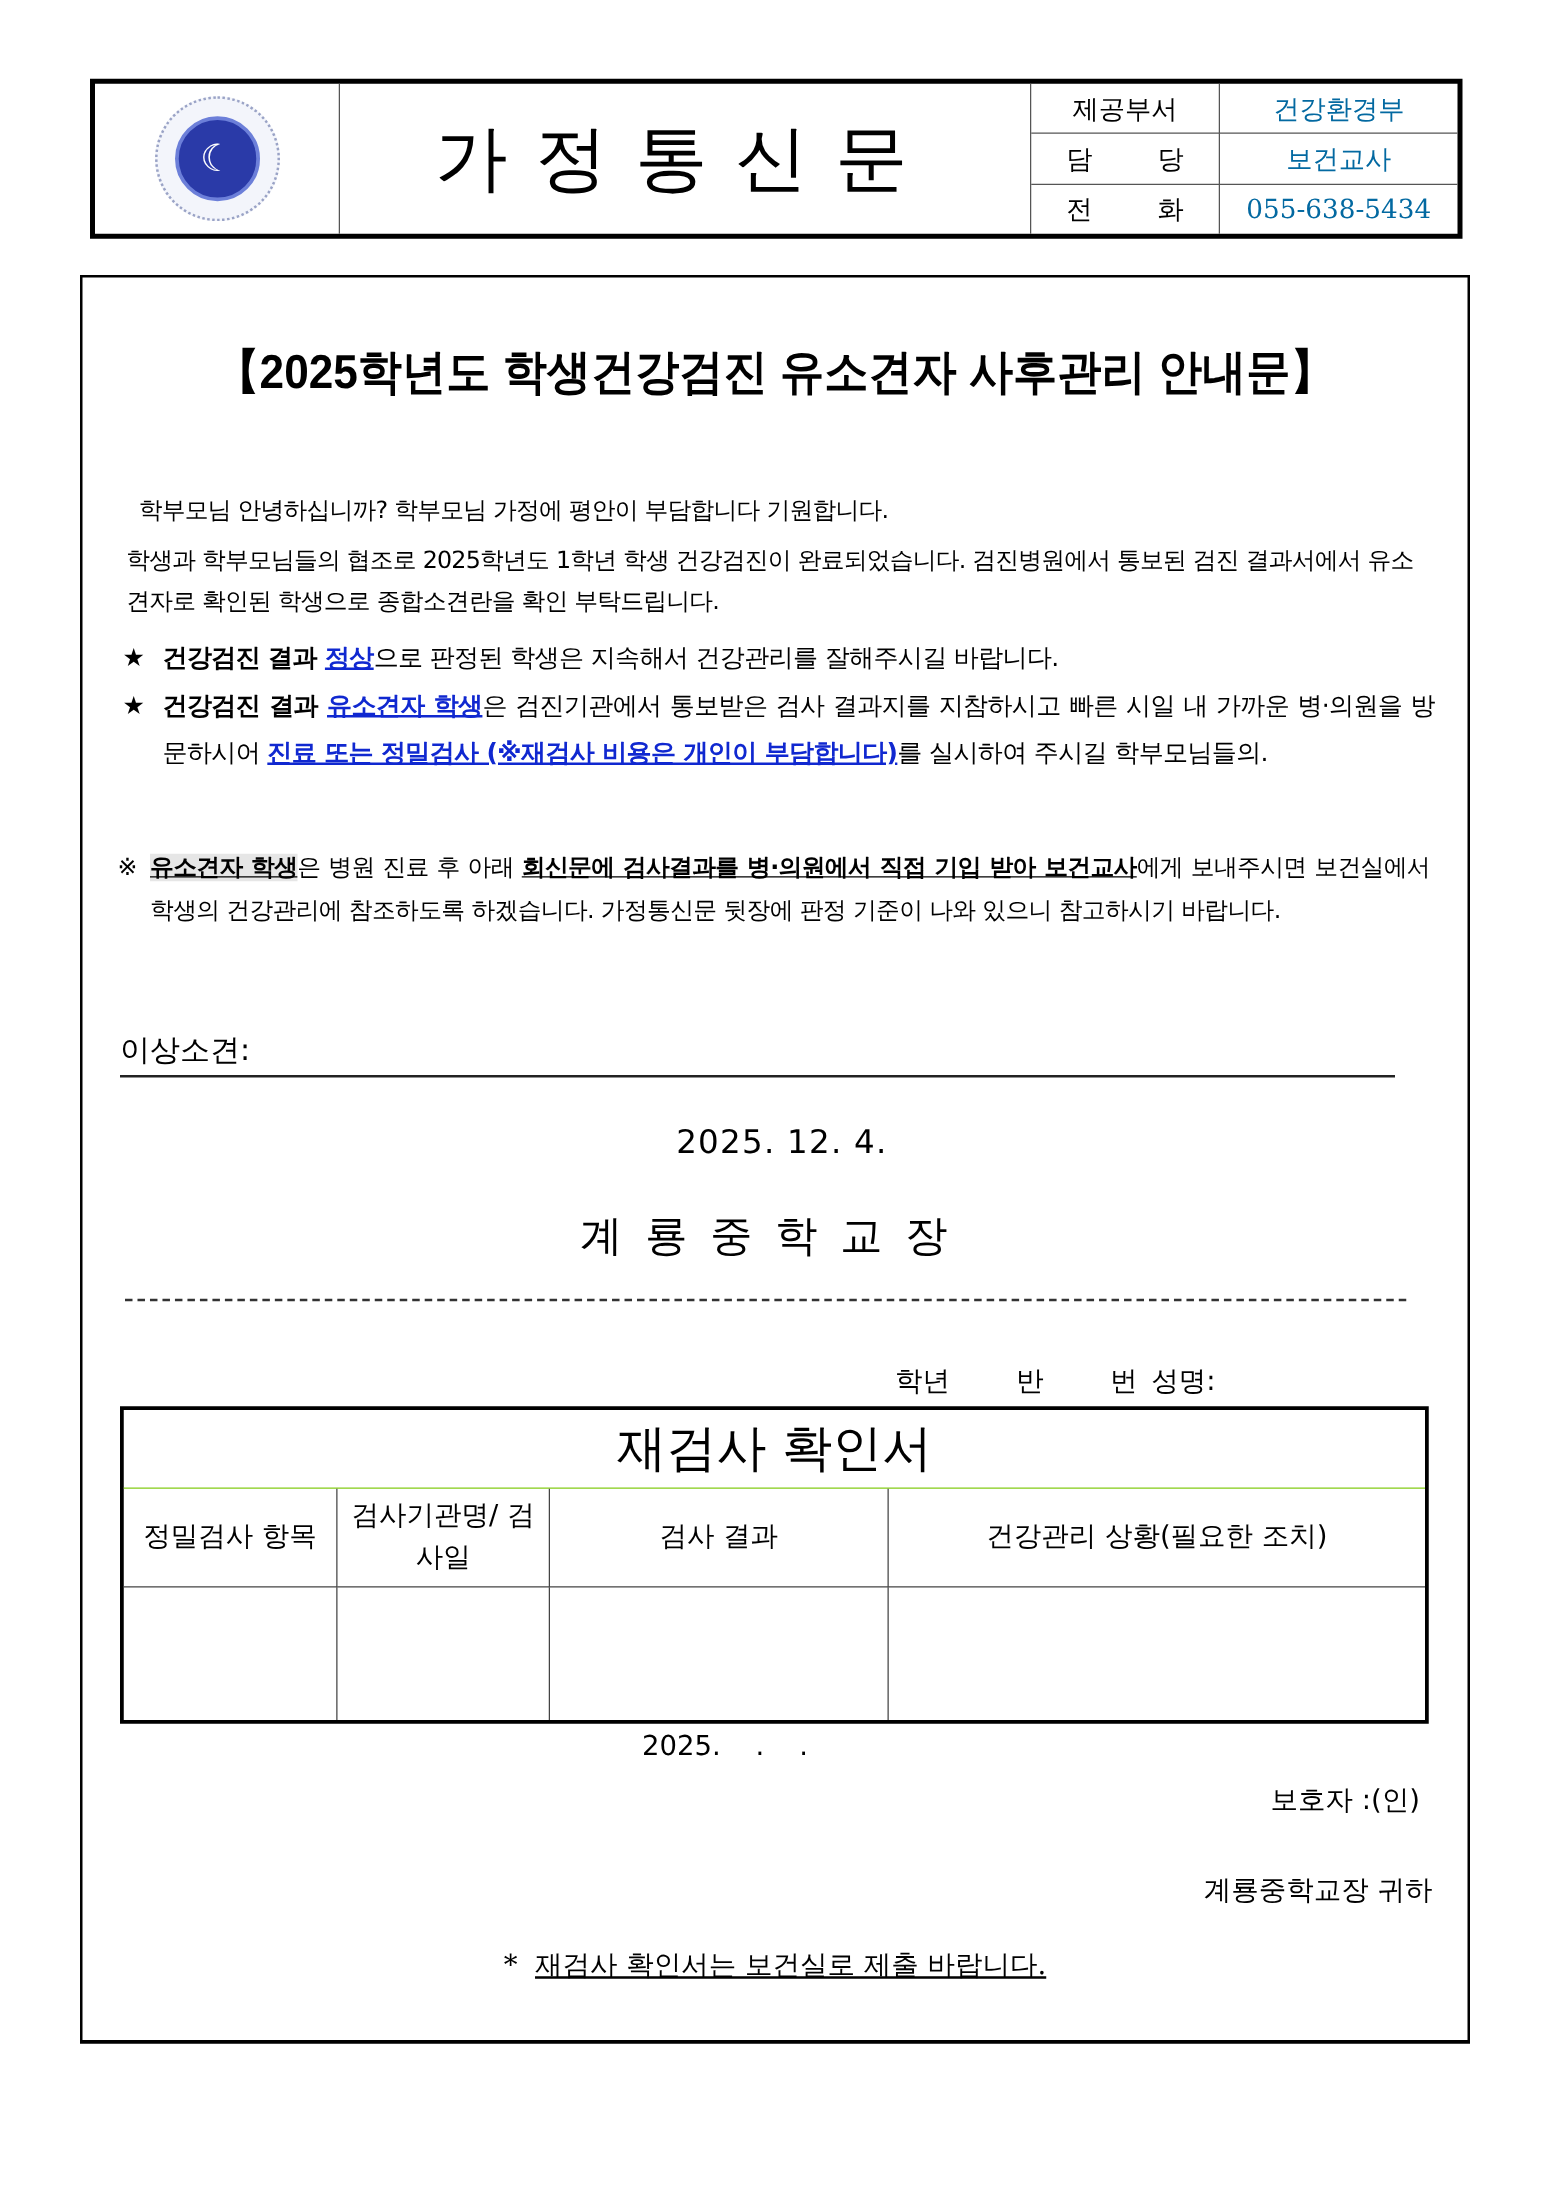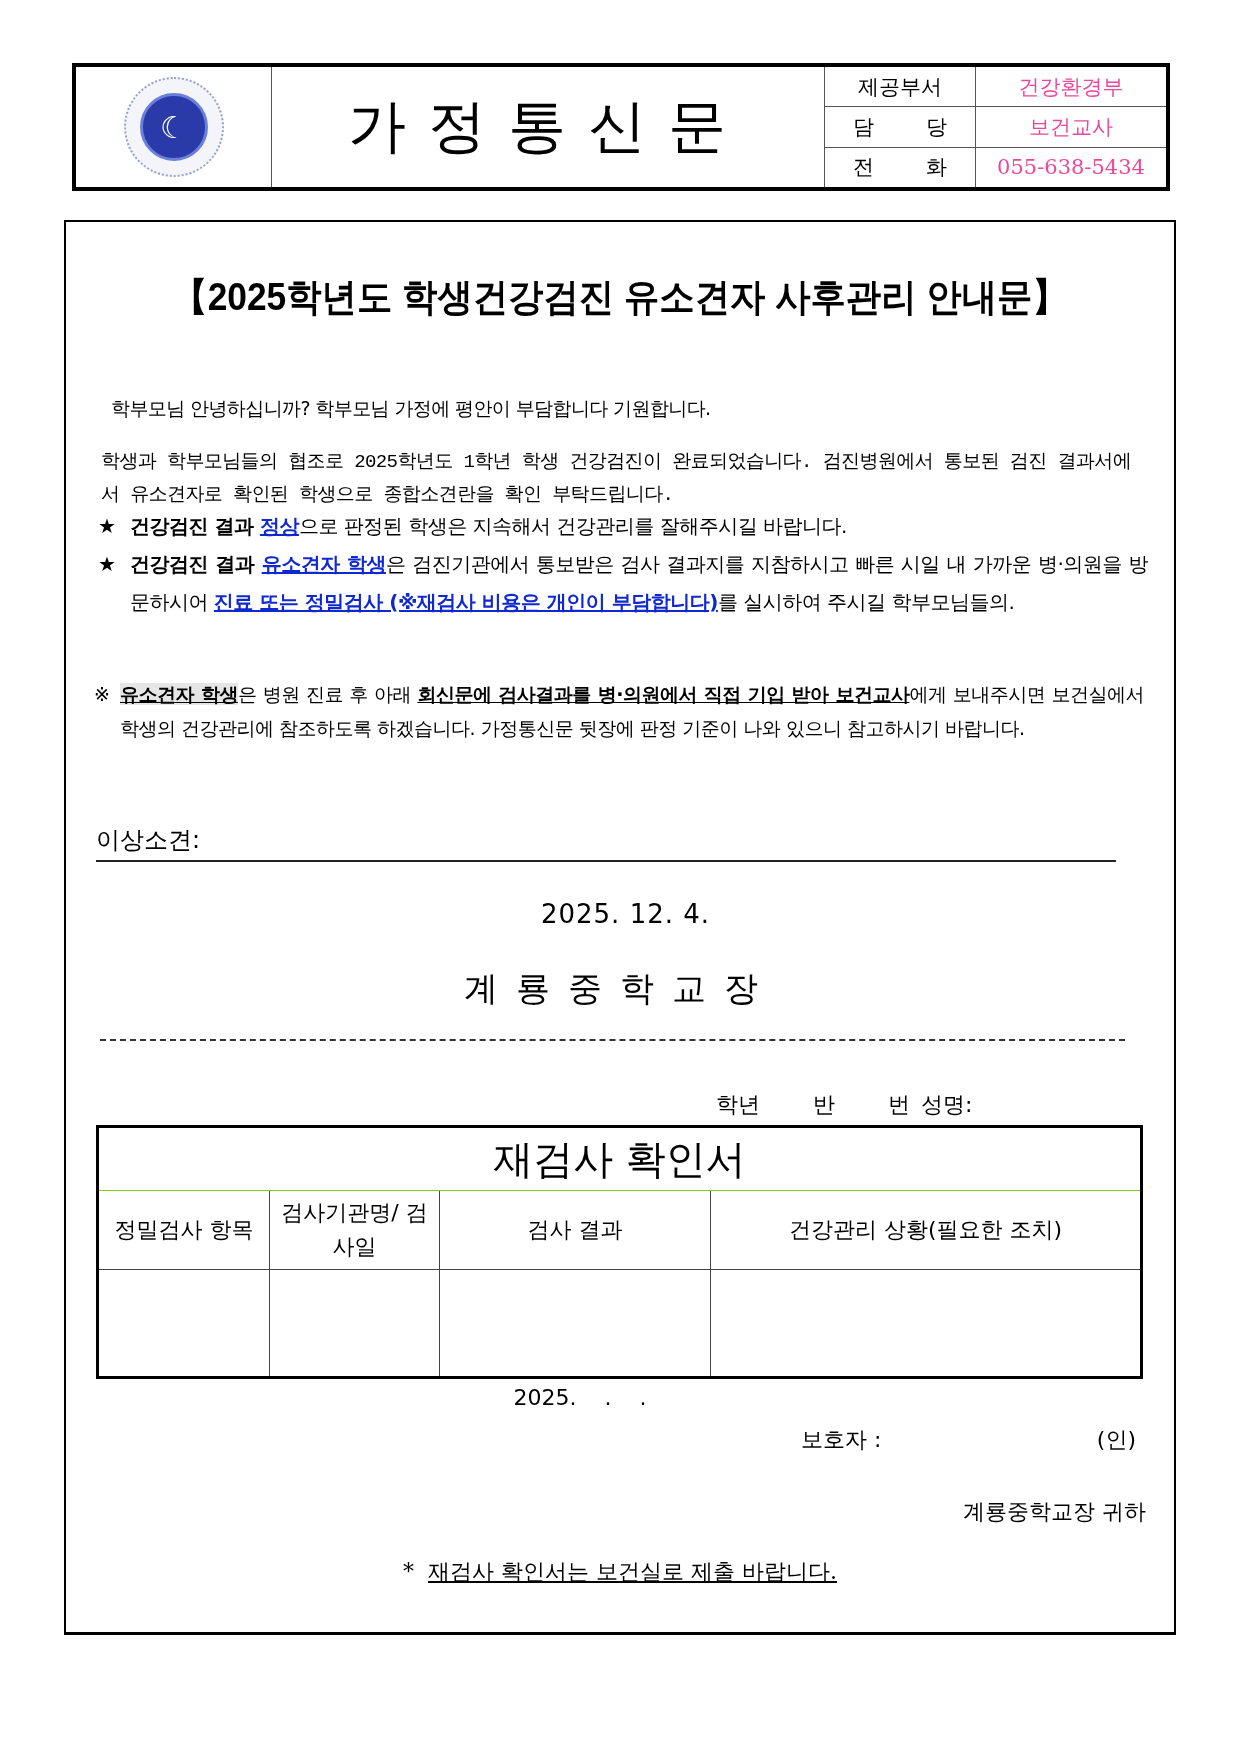--- a/index.html
+++ b/index.html
@@ -35,35 +35,35 @@
       font-family: "DejaVu Serif", serif;
     }
     .info-table { border-collapse: collapse; width: 341px; height: 120px; }
     .info-table td {
       border-bottom: 1px solid #555; font-family: "DejaVu Serif", serif;
       font-size: 21px; text-align: center; padding: 0;
     }
     .info-table tr:last-child td { border-bottom: none; }
     .info-table td.k { width: 150px; border-right: 1px solid #555; }
     .info-table td.k .spread { display:flex; justify-content: space-between; padding: 0 28px; }
-    .info-table td.v { color: #ec4899; }
+    .info-table td.v { color: #0369a1; }
 
     
     .frame {
       position: absolute; left: 64px; top: 220px; width: 1112px; height: 1415px;
       border: 2px solid #000; border-bottom-width: 3px; box-sizing: border-box;
     }
     .doc-title {
       position: absolute; left: 0; right: 0; top: 50px; text-align: center;
       font-family: "Liberation Sans Narrow", "Liberation Sans", sans-serif;
       font-size: 38px; font-weight: bold; transform: scaleX(0.93);
     }
     .p { position: absolute; font-size: 19px; line-height: 33px; white-space: nowrap; letter-spacing: -0.6px; }
     .para1 { left: 45px; top: 170px; }
-    .para2 { left: 35px; top: 224px; width: 1045px; white-space: normal; font-family: Liberation Mono, monospace; }
+    .para2 { left: 35px; top: 210px; width: 1045px; white-space: normal; }
     .bullets { position: absolute; left: 32px; top: 285px; width: 1050px; font-size: 20px; line-height: 38px; letter-spacing: -0.5px; }
     .bullet { display: flex; }
     .bullet .mark { width: 32px; flex: none; }
     .bullet .txt { flex: 1; text-align: justify; }
     .b { font-weight: bold; }
     .blue { color: #1028d0; font-weight: bold; text-decoration: underline; }
     .note { position: absolute; left: 28px; top: 455px; width: 1050px; font-size: 19px; line-height: 34px; letter-spacing: -0.5px; display: flex; }
     .note .mark { width: 26px; flex: none; }
     .note .txt { flex: 1; text-align: justify; }
     .hl { background: #e6e6e6; font-weight: bold; text-decoration: underline; }
@@ -93,21 +93,21 @@
     }
     .confirm table { width: 100%; border-collapse: collapse; }
     .confirm th {
       font-weight: normal; font-size: 22px; height: 76px; border-right: 1px solid #444;
       border-bottom: 1px solid #444; line-height: 34px;
     }
     .confirm td { height: 104px; border-right: 1px solid #444; }
     .confirm th:last-child, .confirm td:last-child { border-right: none; }
 
     .sign-date { position: absolute; left: 0; right: 0; top: 1163px; text-align: center; font-size: 22px; padding-right: 80px; }
-    .guardian { position: absolute; left: 735px; top: 1203px; font-size: 22px; width: 335px; display:flex; justify-content: space-between; }
+    .guardian { position: absolute; left: 735px; top: 1203px; font-size: 22px; width: 335px; display:flex; justify-content: flex-end; }
     .to { position: absolute; right: 28px; top: 1275px; font-size: 22px; margin-left: 24px; }
     .footnote { position: absolute; left: 0; right: 0; top: 1335px; text-align: center; font-size: 22px; font-family: "DejaVu Serif", serif; }
     .footnote .u2 { text-decoration: underline; }
   </style>
 </head>
 <body>
 
 <div class="header">
   <div class="logo-cell">
     <div class="logo">

